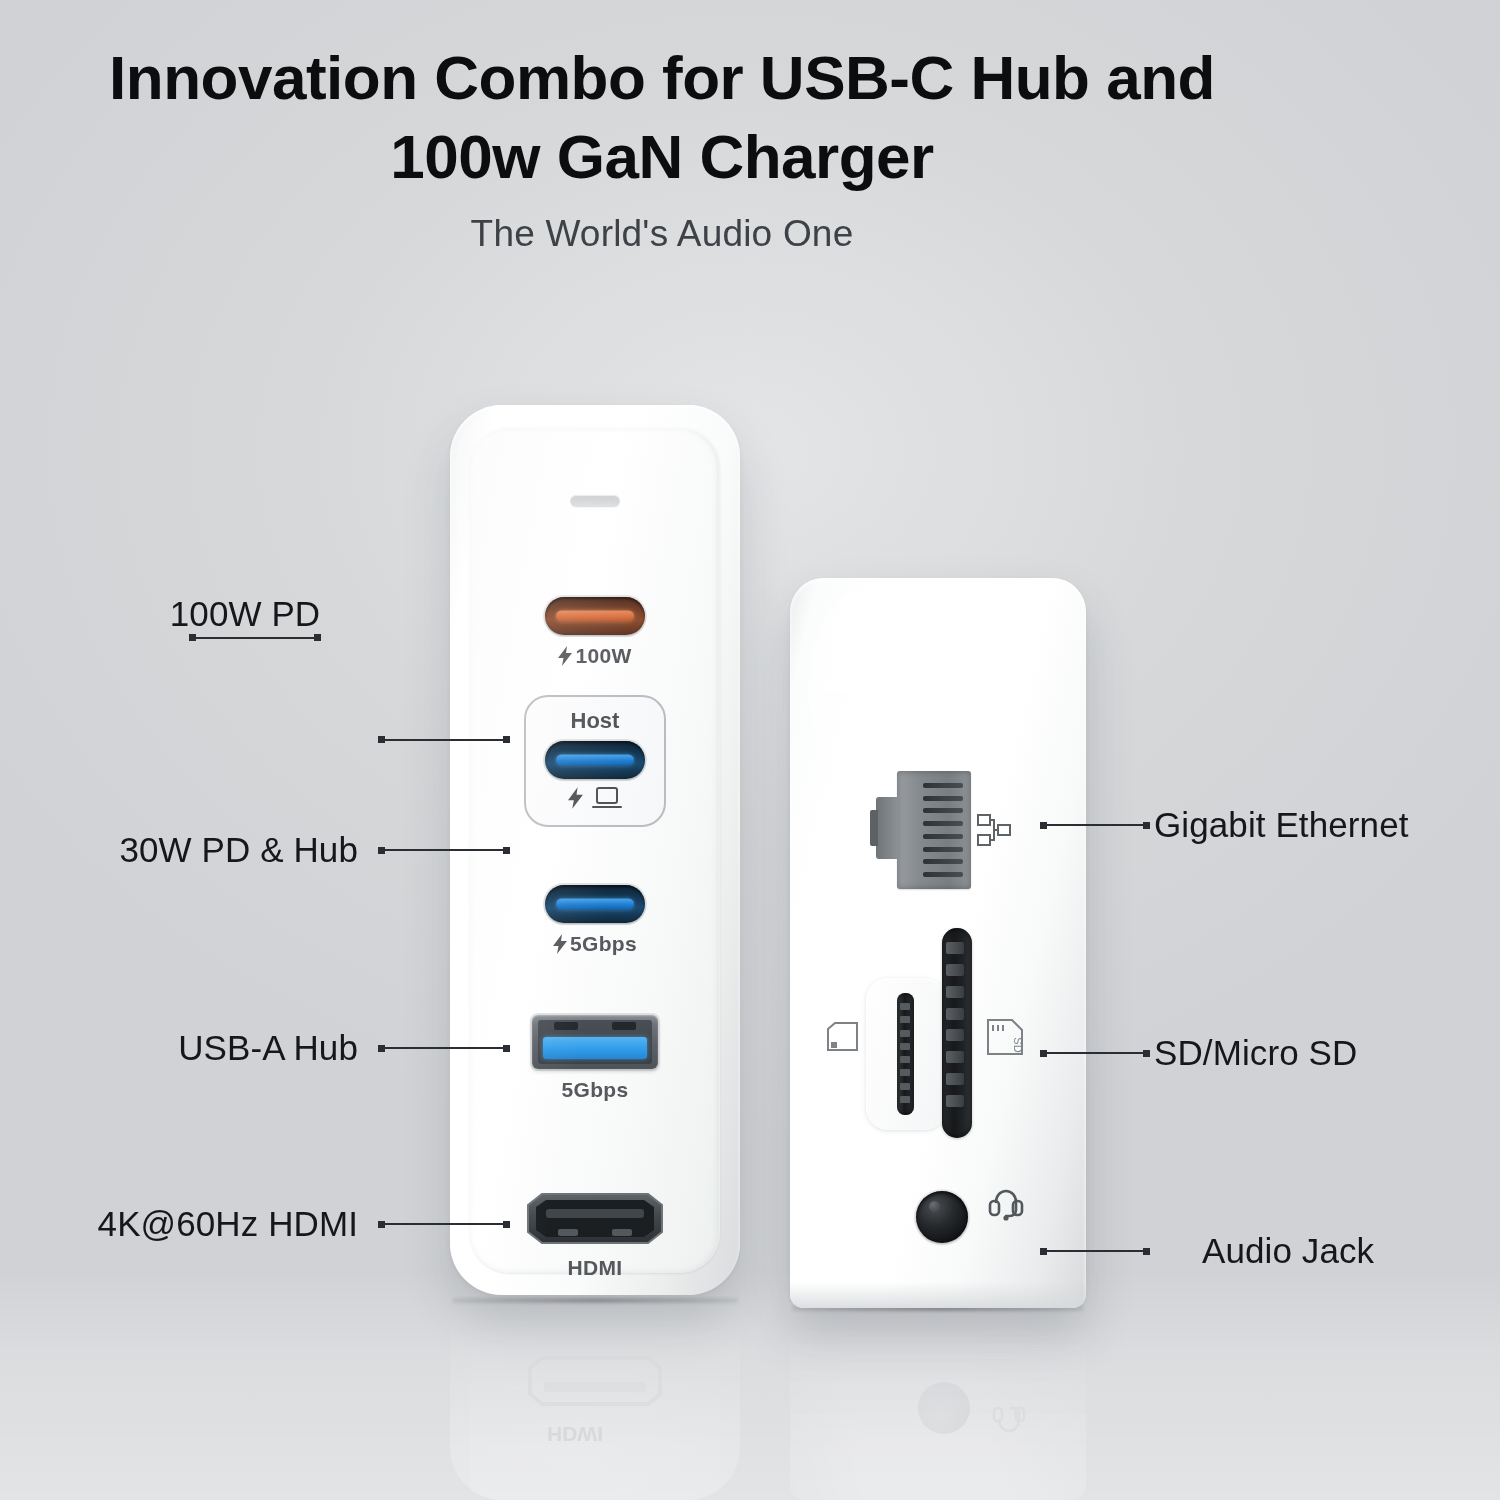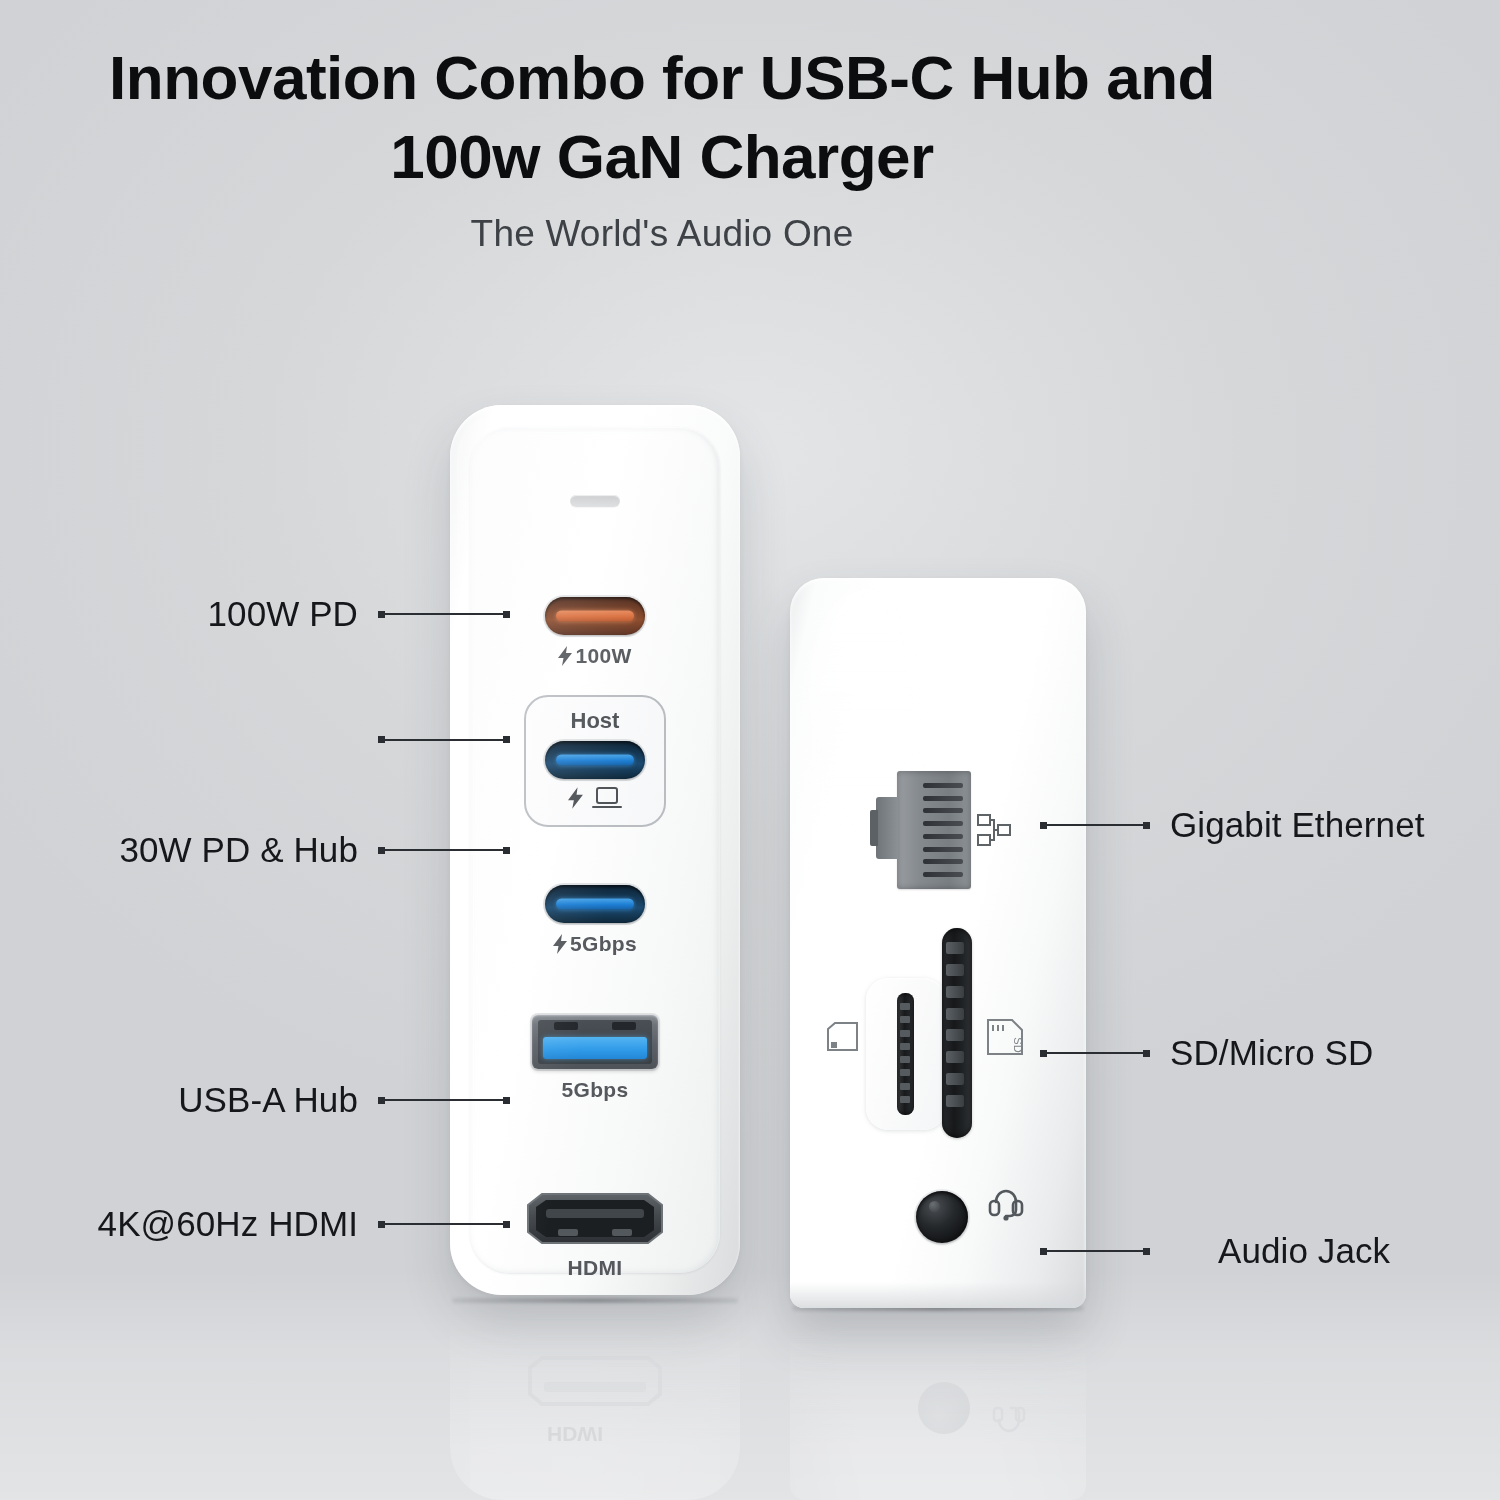--- a/index.html
+++ b/index.html
@@ -338,21 +338,21 @@
     width: 7px; height: 7px;
     background: #2a2d31;
     flex: 0 0 auto;
   }
   .leader .line {
     height: 2px;
     background: #2a2d31;
   }
   .callout.left  { justify-content: flex-end; }
   .callout.left .callout-text { margin-right: 20px; }
-  .callout.right .callout-text { margin-left: 20px; }
+  .callout.right .callout-text { margin-left: 4px; }
 
   
   .reflection {
     position: absolute;
     opacity: .34;
     transform: scaleY(-1);
     filter: blur(.6px);
     -webkit-mask-image: linear-gradient(to top, rgba(0,0,0,0) 6%, rgba(0,0,0,.85) 72%);
     mask-image: linear-gradient(to top, rgba(0,0,0,0) 6%, rgba(0,0,0,.85) 72%);
     pointer-events: none;
@@ -613,21 +613,21 @@
       <path d="M10 18 a10 11 0 0 1 20 0 v8 a6 6 0 0 1 -6 6 h-4" fill="none" stroke="#53585c" stroke-width="2.6" stroke-linecap="round"></path>
       <rect x="4" y="17" width="9" height="14" rx="4" fill="none" stroke="#53585c" stroke-width="2.6"></rect>
       <rect x="27" y="17" width="9" height="14" rx="4" fill="none" stroke="#53585c" stroke-width="2.6"></rect>
       <circle cx="20" cy="34" r="2.6" fill="#53585c"></circle>
     </svg>
   </div>
 
   <div id="right-base"></div>
 </div>
 
-<div class="callout left" style="left:0; top:594px; width:510px;">
+<div class="callout left" style="left:0; top:594px; width:510px;flex-direction:column;">
   <span class="callout-text">100W PD</span>
   <span class="leader">
     <span class="cap"></span>
       <span class="line" style="width:118px;"></span>
       <span class="cap"></span>
   </span>
 </div>
 
 <div class="callout left" style="left:0; top:736px; width:510px;">
   <span class="leader">
@@ -639,21 +639,21 @@
 
 <div class="callout left" style="left:0; top:830px; width:510px;">
   <span class="callout-text">30W PD &amp; Hub</span>
   <span class="leader">
     <span class="cap"></span>
       <span class="line" style="width:118px;"></span>
       <span class="cap"></span>
   </span>
 </div>
 
-<div class="callout left" style="left:0; top:1080px; width:510px;">
+<div class="callout left" style="left:0; top:1028px; width:510px;">
   <span class="callout-text">USB-A Hub</span>
   <span class="leader">
     <span class="cap"></span>
       <span class="line" style="width:118px;"></span>
       <span class="cap"></span>
   </span>
 </div>
 
 <div class="callout left" style="left:0; top:1204px; width:510px;">
   <span class="callout-text">4K@60Hz HDMI</span>

